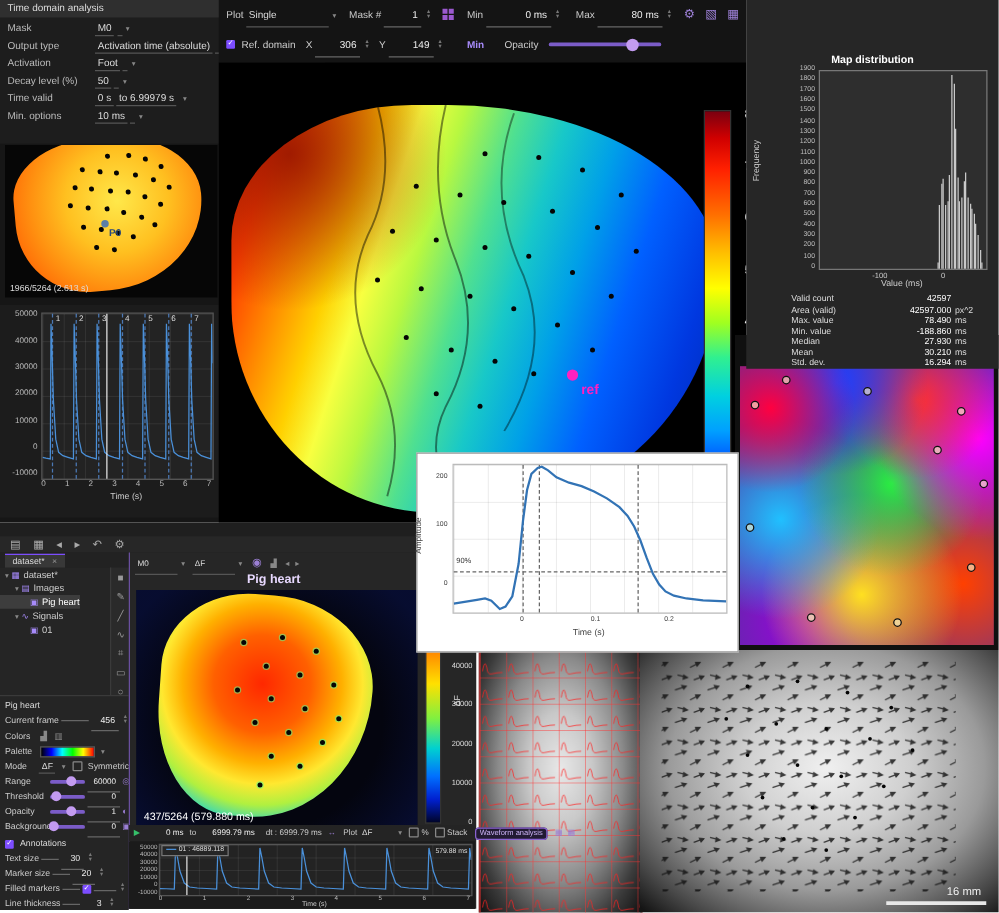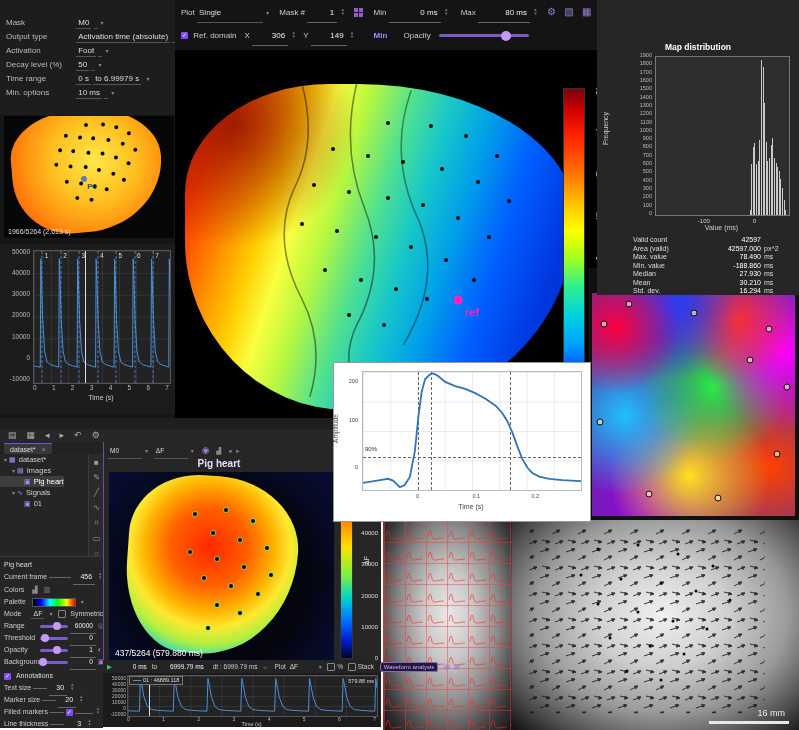--- a/index.html
+++ b/index.html
@@ -163,20 +163,21 @@
   #scalebar{position:absolute;right:10px;bottom:6px;width:80px;height:3px;background:#e8e8e8;}
   #scalebar-label{position:absolute;right:14px;bottom:12px;color:#eee;font-size:9px;}
   svg.pat{position:absolute;left:0;top:0;width:100%;height:100%;}
 </style>
 </head>
 <body>
 
 <div class="abs" id="main-window">
 
   <div class="abs" id="tda-panel">
+    <div class="abs" id="tda-header">Time domain analysis</div>
     <div class="abs" style="left:0;top:16px;right:0;">
 
         <div class="tda-row" style="position:relative;">
           <span class="lbl">Mask</span>
           <span class="sel">M0</span>
           <span class="sel"></span>
           <span class="caret">▾</span>
           <span style="color:#888;"></span>
         </div>
 
@@ -198,21 +199,21 @@
 
         <div class="tda-row" style="position:relative;">
           <span class="lbl">Decay level (%)</span>
           <span class="sel">50</span>
           <span class="sel"></span>
           <span class="caret">▾</span>
           <span style="color:#888;"></span>
         </div>
 
         <div class="tda-row" style="position:relative;">
-          <span class="lbl">Time range</span>
+          <span class="lbl">Time valid</span>
           <span class="sel">0 s</span>
           <span class="sel">to 6.99979 s</span>
           <span class="caret">▾</span>
           <span style="color:#888;"></span>
         </div>
 
         <div class="tda-row" style="position:relative;">
           <span class="lbl">Min. options</span>
           <span class="sel">10 ms</span>
           <span class="sel"></span>

